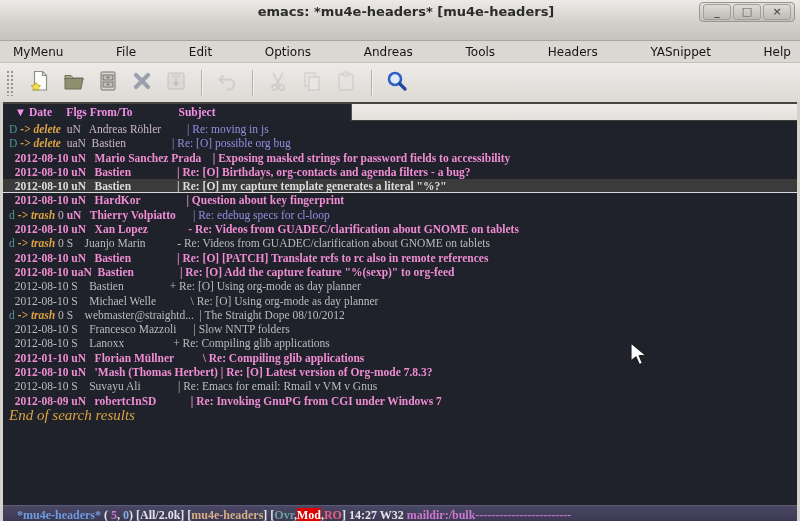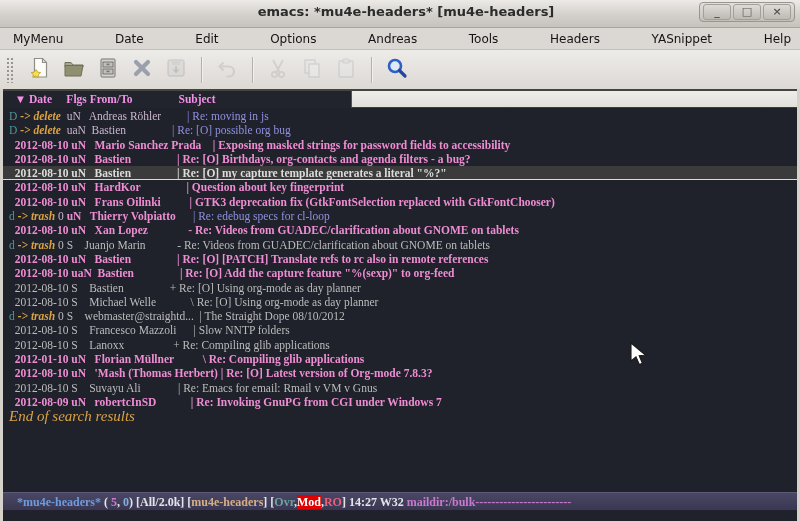--- a/index.html
+++ b/index.html
@@ -1,21 +1,21 @@
 <!DOCTYPE html>
 <html><head>
 <meta charset="utf-8">
 <style>
   * { margin:0; padding:0; box-sizing:border-box; }
   html,body { width:800px; height:521px; overflow:hidden; background:#888; }
   .frame { position:relative; width:800px; height:521px; background:#d5d1cb;
            font-family:"DejaVu Sans", sans-serif; }
 
   
-  .titlebar { position:relative; height:28px;
+  .titlebar { position:relative; height:41px;
     background:linear-gradient(#eceae7,#d2cec9 60%,#c6c2bc);
     border-bottom:1px solid #a8a49e;padding-left:12px; }
   .titletext { text-align:center; line-height:24px; font-size:13px; font-weight:bold; color:#2c2c2c; }
   .winbtns { position:absolute; top:2px; right:5px; display:flex; gap:2px;
     background:linear-gradient(#e3e0dc,#c2beb8); border:1px solid #9a968f;
     border-radius:4px; padding:1px 3px; }
   .wbtn { width:28px; height:16px; display:flex; align-items:center; justify-content:center;
     border:1px solid #a39f98; border-radius:3px; background:linear-gradient(#dedbd6,#bdb9b3);
     font-size:11px; font-weight:bold; color:#5a5752; line-height:10px; }
 
@@ -88,21 +88,21 @@
     <div class="titletext">emacs: *mu4e-headers* [mu4e-headers]</div>
     <div class="winbtns">
         <div class="wbtn">_</div>
         <div class="wbtn">□</div>
         <div class="wbtn">×</div>
       </div>
   </div>
 
   <div class="menubar">
       <span class="menuitem">MyMenu</span>
-      <span class="menuitem">Date</span>
+      <span class="menuitem">File</span>
       <span class="menuitem">Edit</span>
       <span class="menuitem">Options</span>
       <span class="menuitem">Andreas</span>
       <span class="menuitem">Tools</span>
       <span class="menuitem">Headers</span>
       <span class="menuitem">YASnippet</span>
       <span class="menuitem">Help</span>
     </div>
 
   <div class="toolbar">
@@ -182,21 +182,20 @@
       <div class="hl-dark">  ▼ Date     Flgs From/To                Subject</div>
       <div class="hl-light"></div>
     </div>
     <div class="buffer">
         <div class="row"><span class="c-mark">D </span><span class="c-act">-&gt; delete </span><span class="c-pale"> uN   Andreas Röhler         </span><span class="c-lav">| Re: moving in js</span></div>
         <div class="row"><span class="c-mark">D </span><span class="c-act">-&gt; delete </span><span class="c-pale"> uaN  Bastien                </span><span class="c-lav">| Re: [O] possible org bug</span></div>
         <div class="row"><span class="c-unread">  2012-08-10 uN   Mario Sanchez Prada    | Exposing masked strings for password fields to accessibility</span></div>
         <div class="row"><span class="c-unread">  2012-08-10 uN   Bastien                | Re: [O] Birthdays, org-contacts and agenda filters - a bug?</span></div>
         <div class="row current"><span class="c-cur">  2012-08-10 uN   Bastien                | Re: [O] my capture template generates a literal "%?"</span></div>
         <div class="row"><span class="c-unread">  2012-08-10 uN   HardKor                | Question about key fingerprint</span></div>
-        <div class="row"><span class="c-unread">  2012-08-10 uN   Frans Oilinki          | GTK3 deprecation fix (GtkFontSelection replaced with GtkFontChooser)</span></div>
         <div class="row"><span class="c-mark">d </span><span class="c-act">-&gt; trash</span><span class="c-pale"> 0</span><span class="c-unread"> uN   Thierry Volpiatto      </span><span class="c-lav">| Re: edebug specs for cl-loop</span></div>
         <div class="row"><span class="c-unread">  2012-08-10 uN   Xan Lopez              - Re: Videos from GUADEC/clarification about GNOME on tablets</span></div>
         <div class="row"><span class="c-mark">d </span><span class="c-act">-&gt; trash</span><span class="c-read"> 0 S    Juanjo Marin           - Re: Videos from GUADEC/clarification about GNOME on tablets</span></div>
         <div class="row"><span class="c-unread">  2012-08-10 uN   Bastien                | Re: [O] [PATCH] Translate refs to rc also in remote references</span></div>
         <div class="row"><span class="c-unread">  2012-08-10 uaN  Bastien                | Re: [O] Add the capture feature "%(sexp)" to org-feed</span></div>
         <div class="row"><span class="c-read">  2012-08-10 S    Bastien                + Re: [O] Using org-mode as day planner</span></div>
         <div class="row"><span class="c-read">  2012-08-10 S    Michael Welle            \ Re: [O] Using org-mode as day planner</span></div>
         <div class="row"><span class="c-mark">d </span><span class="c-act">-&gt; trash</span><span class="c-read"> 0 S    webmaster@straightd...  | The Straight Dope 08/10/2012</span></div>
         <div class="row"><span class="c-read">  2012-08-10 S    Francesco Mazzoli      | Slow NNTP folders</span></div>
         <div class="row"><span class="c-read">  2012-08-10 S    Lanoxx                 + Re: Compiling glib applications</span></div>

